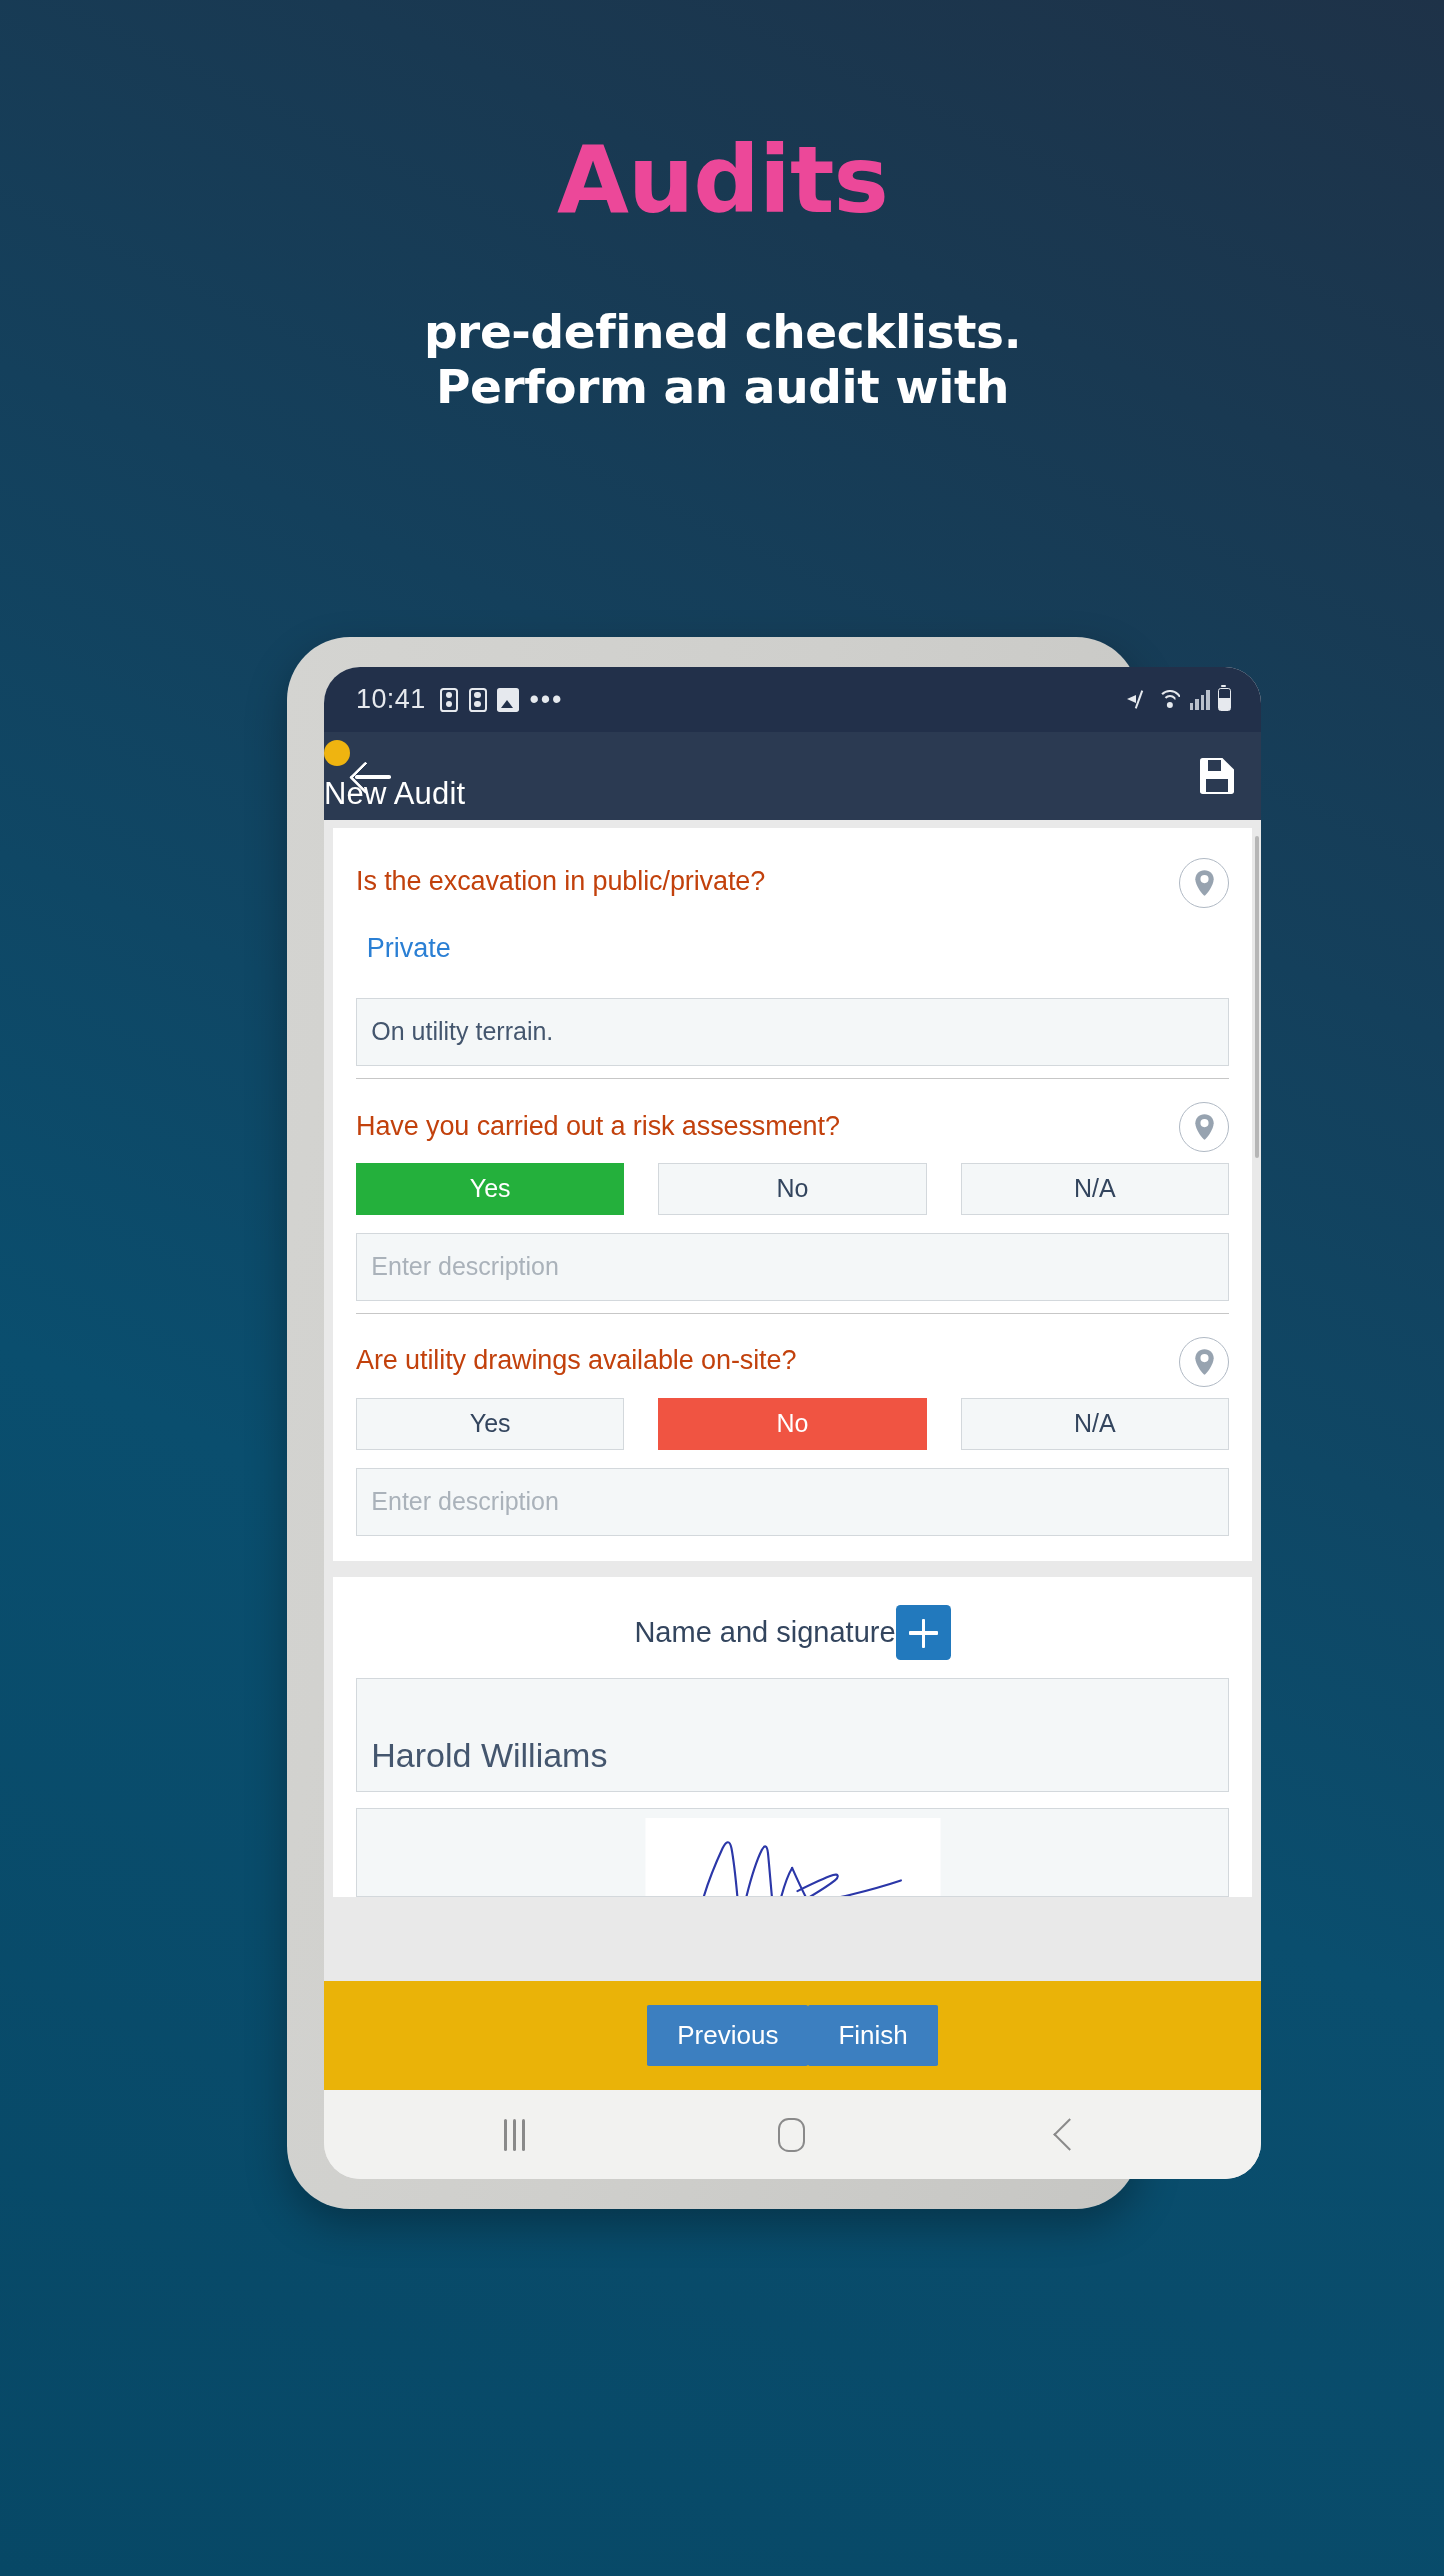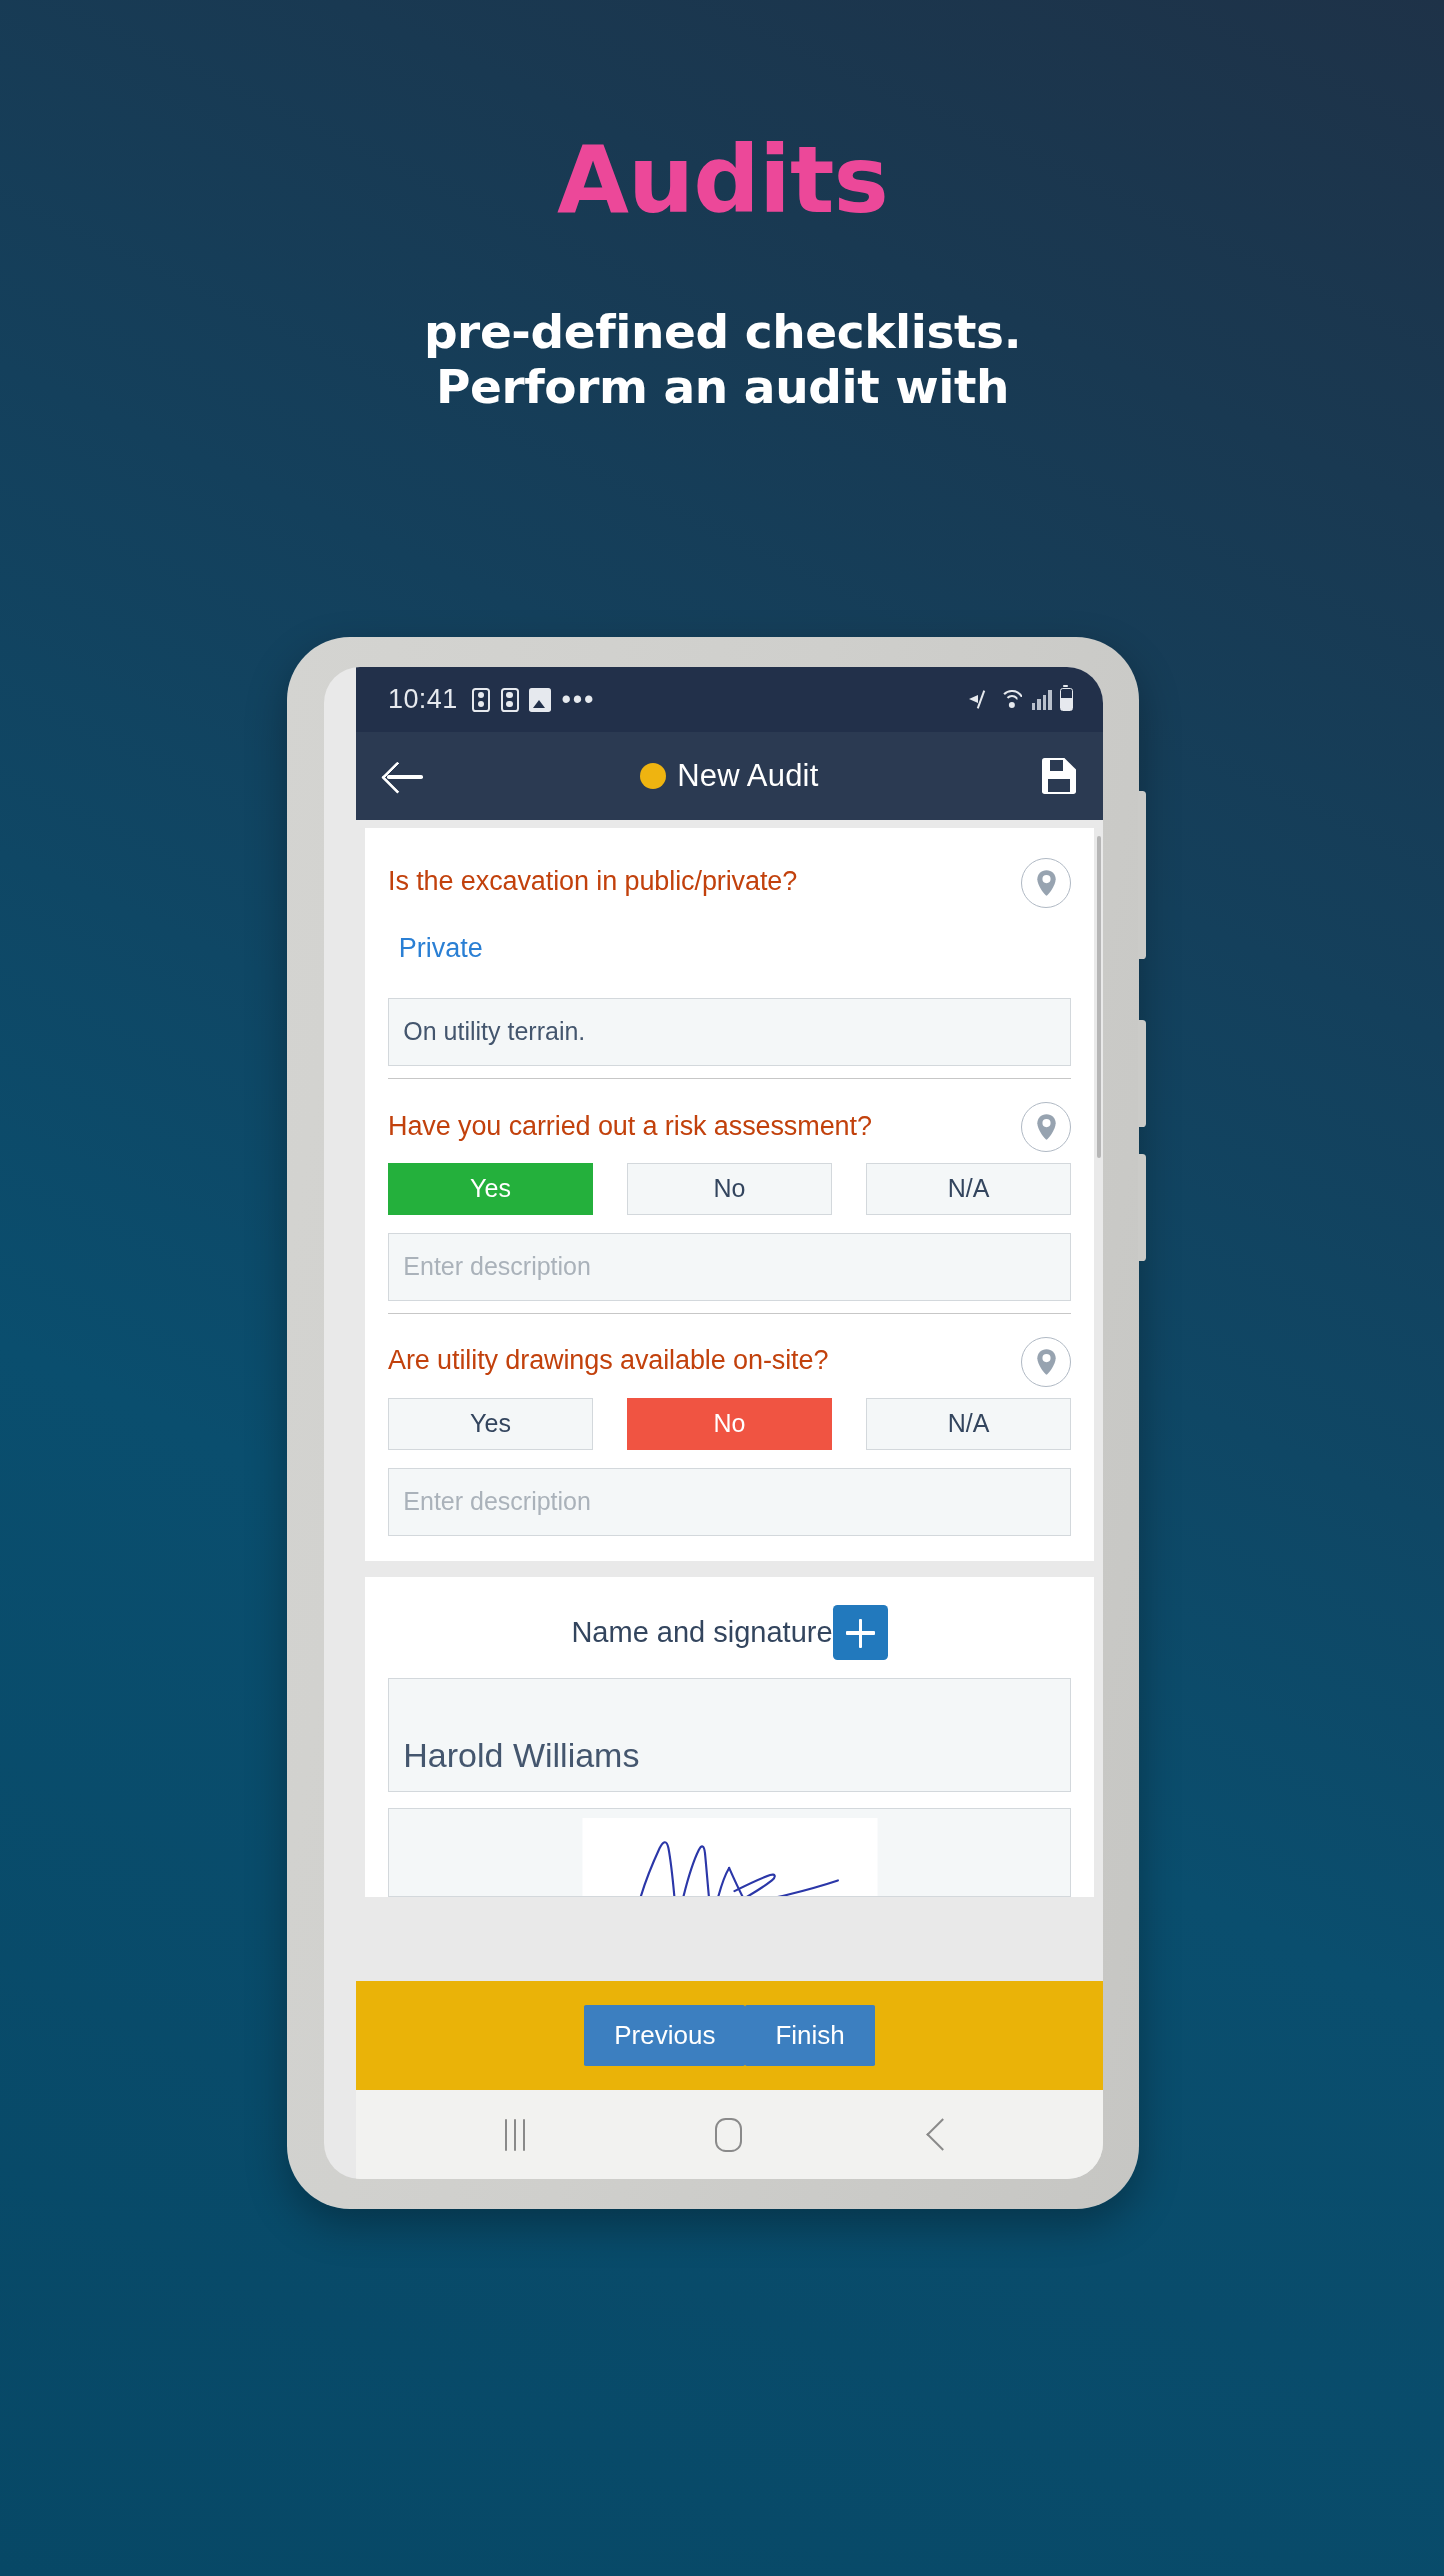--- a/index.html
+++ b/index.html
@@ -64,28 +64,27 @@
     border-radius: 0 3.6px 3.6px 0;
   }
   .phone-btn.b1 { top: 154px; height: 168px; }
   .phone-btn.b2 { top: 383px; height: 107px; }
   .phone-btn.b3 { top: 517px; height: 107px; }
 
   .screen {
     position: absolute;
     left: 37px;
     top: 30px;
-    width: 779px;
+    width: 937px;
     height: 1512px;
     background: #e9e9e9;
     border-radius: 36px;
     overflow: hidden;
     display: flex;
     flex-direction: column;
-    padding-left: 32px;
   }
 
   
   .statusbar {
     height: 65px;
     background: #22304a;
     display: flex;
     align-items: center;
     padding: 0 30px 0 32px;
     flex: 0 0 auto;
@@ -210,23 +209,24 @@
     position: absolute; top: 11.6px; left: 2.7px;
     width: 19.7px; height: 19.7px;
     border-left: 3.6px solid #fff;
     border-bottom: 3.6px solid #fff;
     transform: rotate(45deg);
     border-radius: 1.8px 0 0 1.8px;
   }
   .appbar-center {
     position: absolute;
     left: 0; right: 0;
-    display: flex; align-items: center; justify-content: center;
+    display: flex; align-items: flex-start; justify-content: center;
     gap: 10.7px;
     pointer-events: none;
+    flex-direction: column;
   }
   .status-dot {
     width: 26px; height: 26px; border-radius: 50%;
     background: #efb410;
     flex: 0 0 auto;
   }
   .appbar-title {
     color: #ffffff;
     font-size: 31px;
     font-weight: 400;

